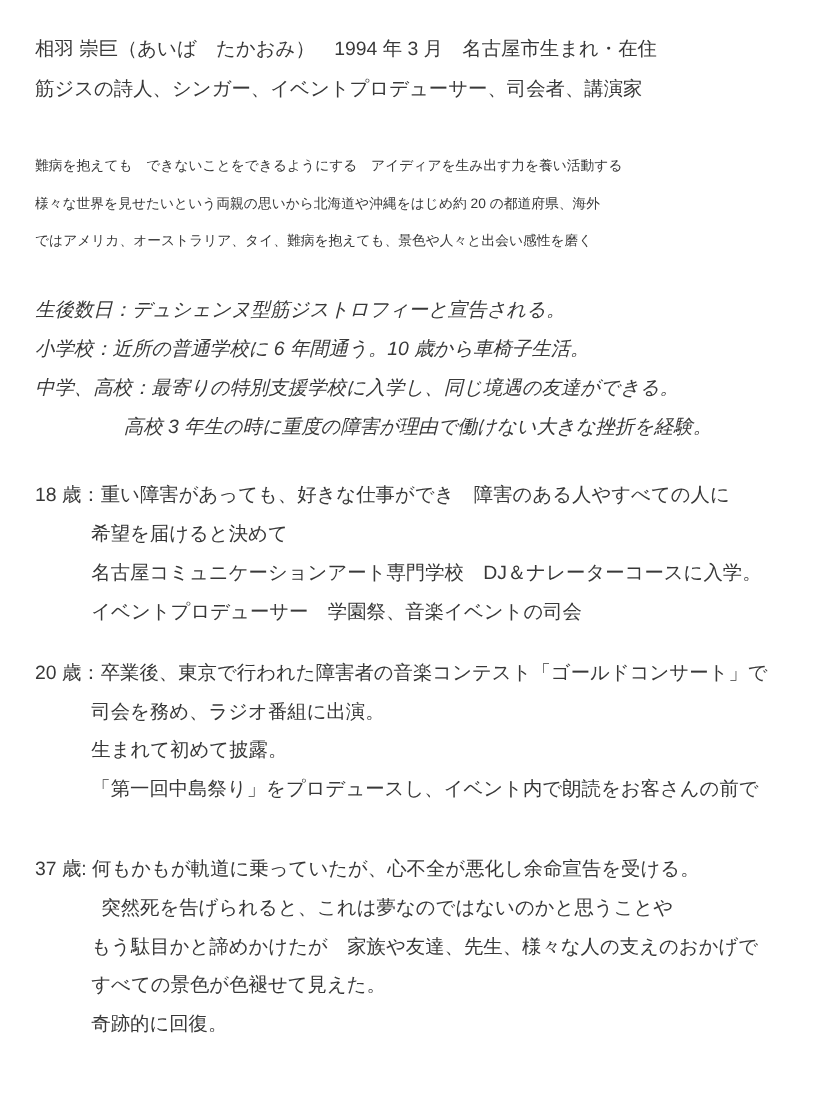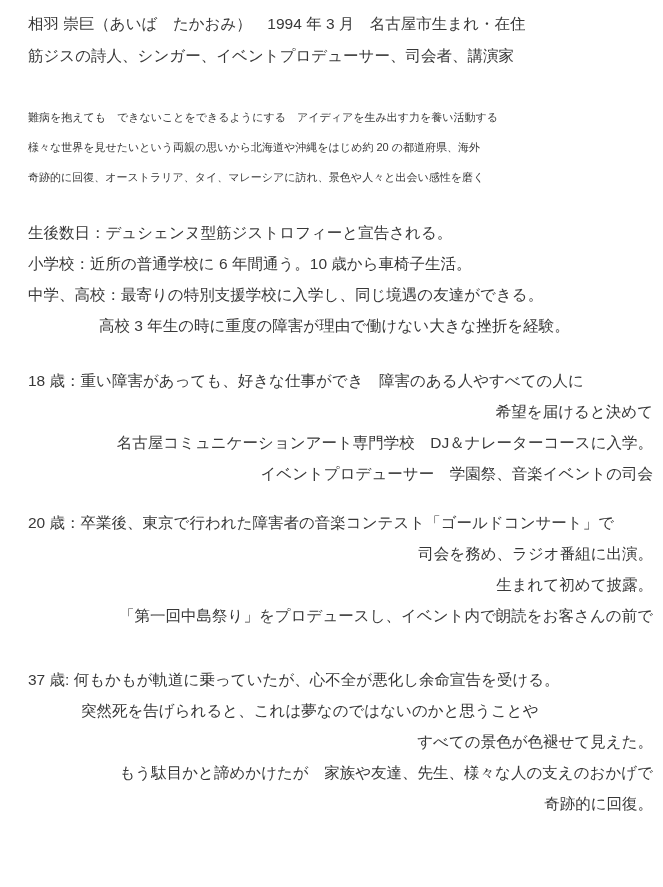--- a/index.html
+++ b/index.html
@@ -7,21 +7,21 @@
     width: 663px;
     height: 887px;
     background: #ffffff;
     overflow: hidden;
     font-family: "Liberation Sans", "DejaVu Sans", sans-serif;
   }
   .doc {
     box-sizing: border-box;
     width: 663px;
     height: 887px;
-    padding: 8px 10px 0 28px;
+    padding: 24px 10px 0 28px;
     color: #383838;
     overflow: hidden;
   }
   .doc p {
     margin: 0;
     white-space: pre;      
   }
   
   .header p {
     font-size: 15.5px;
@@ -31,43 +31,43 @@
   .intro { margin-top: 30px; }
   .intro p {
     font-size: 11px;
     line-height: 30px;
   }
   
   .section p {
     font-size: 15.5px;
     line-height: 31px;
   }
-  .sec-childhood { margin-top: 25px; }
+  .sec-childhood { margin-top: 25px; font-style: italic; }
   .sec-18 { margin-top: 24px; }
   .sec-20 { margin-top: 18px; }
   .sec-21 { margin-top: 33px; }
   
-  .ind-45 { padding-left: 45px; text-align: right; }
+  .ind-45 { padding-left: 45px; }
   .ind-53 { padding-left: 53px; }
   .ind-71 { padding-left: 71px; }
 </style>
 </head>
 <body>
 
 <div class="doc">
 
   <div class="header">
     <p>相羽 崇巨（あいば　たかおみ）　1994 年 3 月　名古屋市生まれ・在住</p>
     <p>筋ジスの詩人、シンガー、イベントプロデューサー、司会者、講演家</p>
   </div>
 
   <div class="intro">
     <p>難病を抱えても　できないことをできるようにする　アイディアを生み出す力を養い活動する</p>
     <p>様々な世界を見せたいという両親の思いから北海道や沖縄をはじめ約 20 の都道府県、海外</p>
-    <p>奇跡的に回復、オーストラリア、タイ、マレーシアに訪れ、景色や人々と出会い感性を磨く</p>
+    <p>ではアメリカ、オーストラリア、タイ、難病を抱えても、景色や人々と出会い感性を磨く</p>
   </div>
 
   <div class="section sec-childhood">
     <p>生後数日：デュシェンヌ型筋ジストロフィーと宣告される。</p>
     <p>小学校：近所の普通学校に 6 年間通う。10 歳から車椅子生活。</p>
     <p>中学、高校：最寄りの特別支援学校に入学し、同じ境遇の友達ができる。</p>
     <p class="ind-71">高校 3 年生の時に重度の障害が理由で働けない大きな挫折を経験。</p>
   </div>
 
   <div class="section sec-18">
@@ -80,18 +80,18 @@
   <div class="section sec-20">
     <p>20 歳：卒業後、東京で行われた障害者の音楽コンテスト「ゴールドコンサート」で</p>
     <p class="ind-45">司会を務め、ラジオ番組に出演。</p>
     <p class="ind-45">生まれて初めて披露。</p>
     <p class="ind-45">「第一回中島祭り」をプロデュースし、イベント内で朗読をお客さんの前で</p>
   </div>
 
   <div class="section sec-21">
     <p>37 歳: 何もかもが軌道に乗っていたが、心不全が悪化し余命宣告を受ける。</p>
     <p class="ind-53">突然死を告げられると、これは夢なのではないのかと思うことや</p>
+    <p class="ind-45">もう駄目かと諦めかけたが　家族や友達、先生、様々な人の支えのおかげで</p>
     <p class="ind-45">すべての景色が色褪せて見えた。</p>
-    <p class="ind-45">もう駄目かと諦めかけたが　家族や友達、先生、様々な人の支えのおかげで</p>
     <p class="ind-45">奇跡的に回復。</p>
   </div>
 
 </div>
 
 </body></html>

